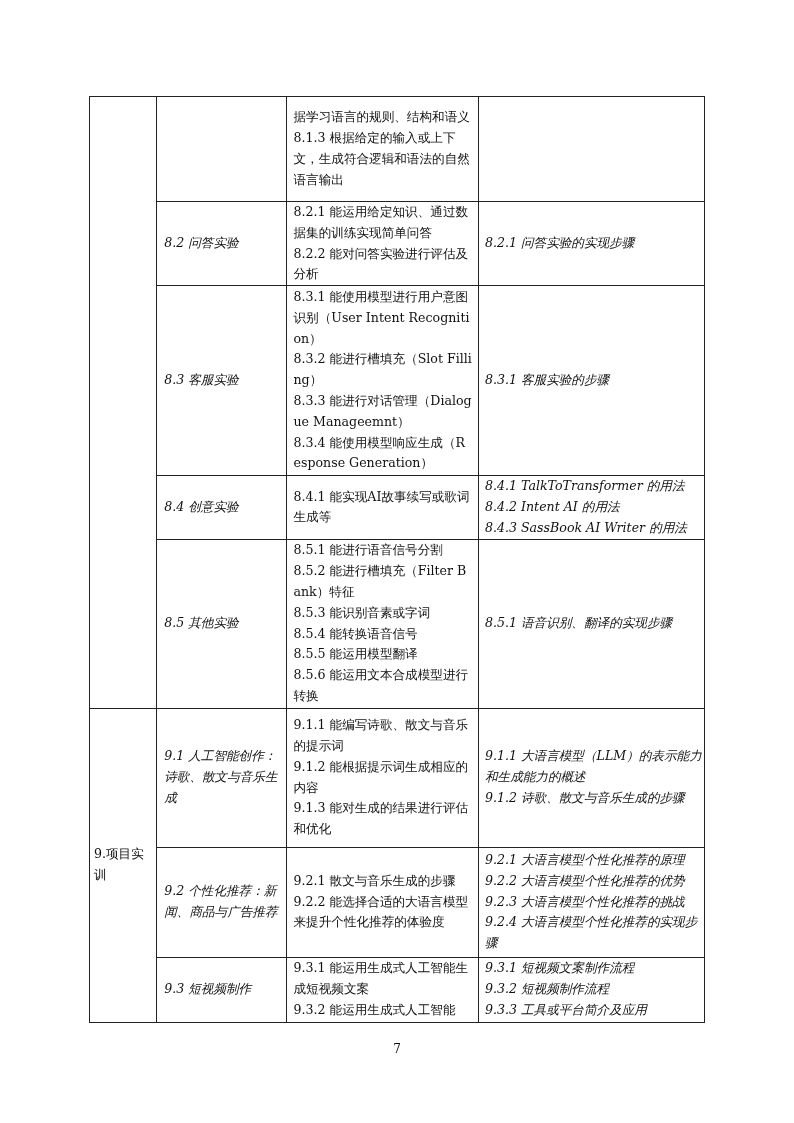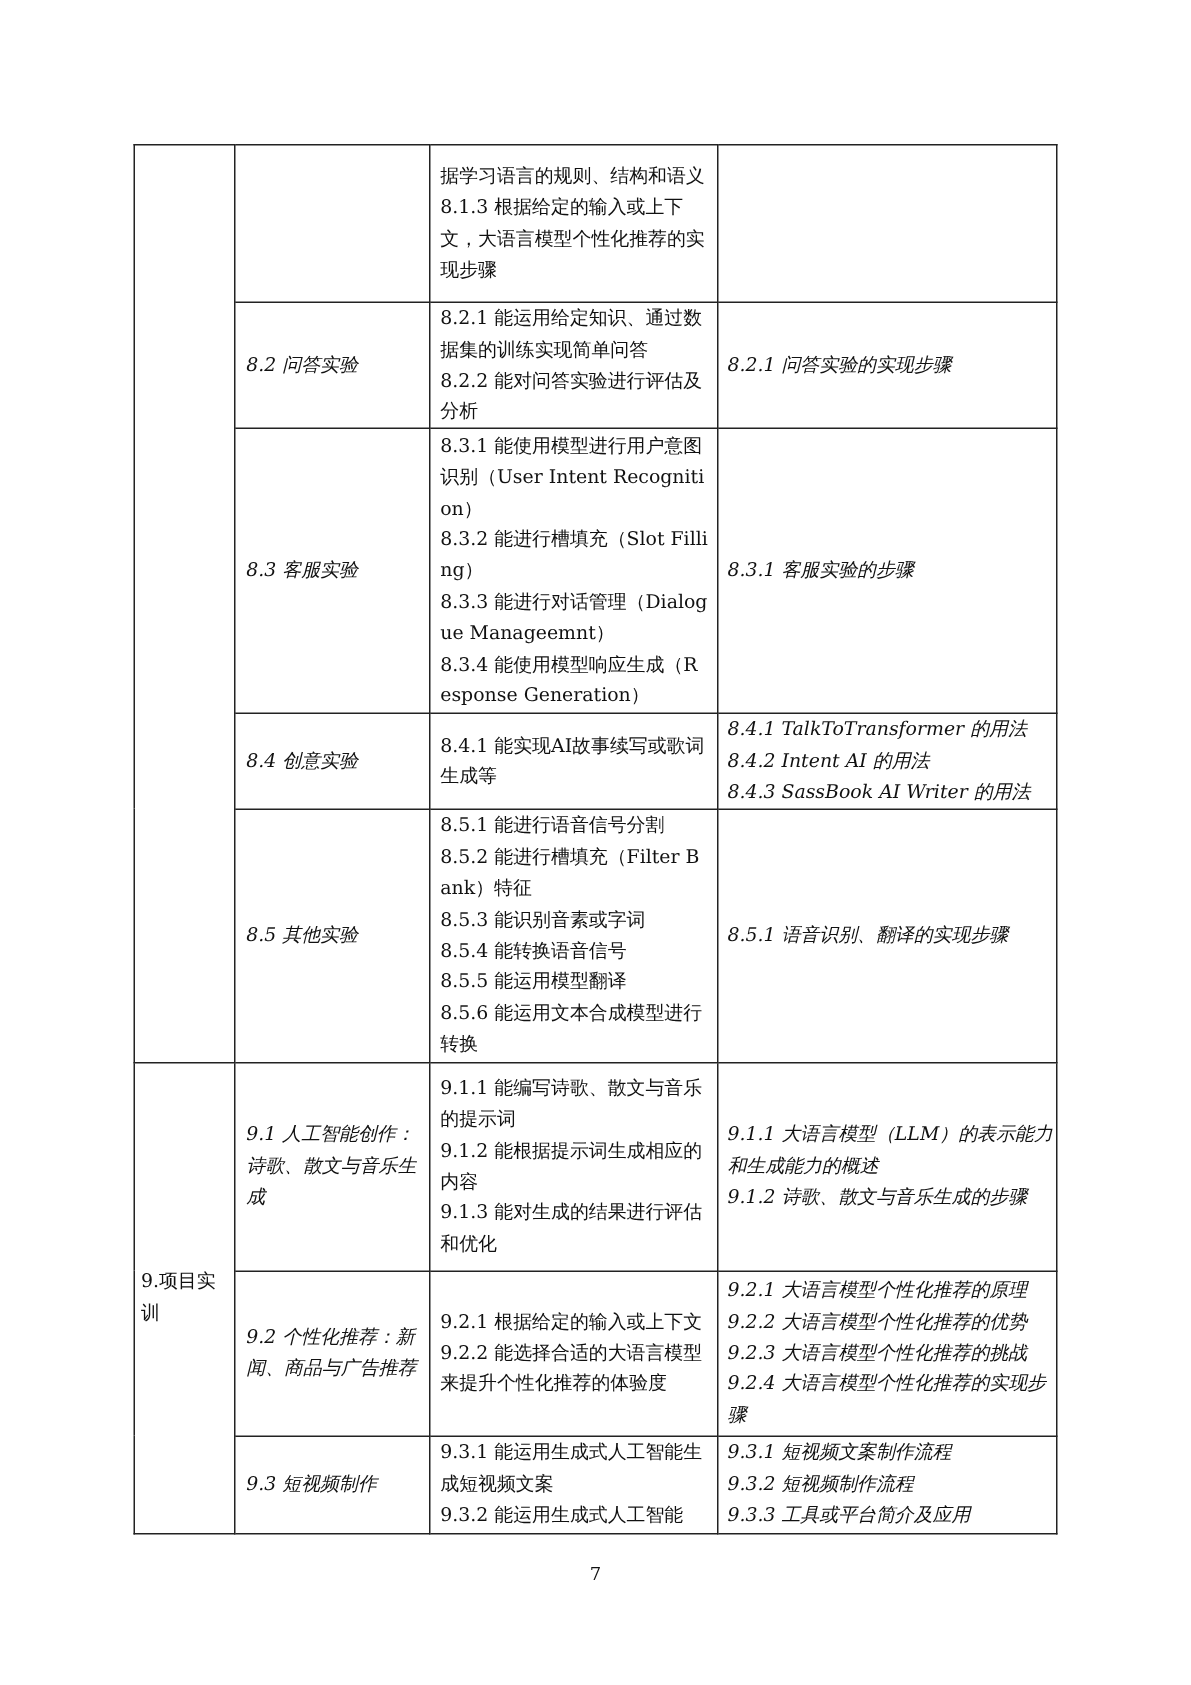--- a/index.html
+++ b/index.html
@@ -24,21 +24,21 @@
 
 <div class="page">
   <table class="curr">
     <tbody>
 
       <tr style="height:105px">
         <td class="c1 sec" rowspan="5"></td>
         <td class="c2"></td>
         <td class="c3">
           <span class="ln">据学习语言的规则、结构和语义</span>
-          <span class="ln">8.1.3  根据给定的输入或上下文，大语言模型个性化推荐的实现步骤</span>
+          <span class="ln">8.1.3  根据给定的输入或上下文，生成符合逻辑和语法的自然语言输出</span>
         </td>
         <td class="c4"></td>
       </tr>
       <tr style="height:84px">
         <td class="c2">8.2  问答实验</td>
         <td class="c3">
           <span class="ln">8.2.1 能运用给定知识、通过数据集的训练实现简单问答</span>
           <span class="ln">8.2.2 能对问答实验进行评估及分析</span>
         </td>
         <td class="c4">
@@ -92,21 +92,21 @@
           <span class="ln">9.1.3 能对生成的结果进行评估和优化</span>
         </td>
         <td class="c4">
           <span class="ln">9.1.1  大语言模型（LLM）的表示能力和生成能力的概述</span>
           <span class="ln">9.1.2  诗歌、散文与音乐生成的步骤</span>
         </td>
       </tr>
       <tr style="height:110px">
         <td class="c2">9.2  个性化推荐：新闻、商品与广告推荐</td>
         <td class="c3">
-          <span class="ln">9.2.1 根据给定的输入或上下文</span>
+          <span class="ln">9.2.1 散文与音乐生成的步骤</span>
           <span class="ln">9.2.2 能选择合适的大语言模型来提升个性化推荐的体验度</span>
         </td>
         <td class="c4">
           <span class="ln">9.2.1 大语言模型个性化推荐的原理</span>
           <span class="ln">9.2.2 大语言模型个性化推荐的优势</span>
           <span class="ln">9.2.3 大语言模型个性化推荐的挑战</span>
           <span class="ln">9.2.4  大语言模型个性化推荐的实现步骤</span>
         </td>
       </tr>
       <tr style="height:65px">

